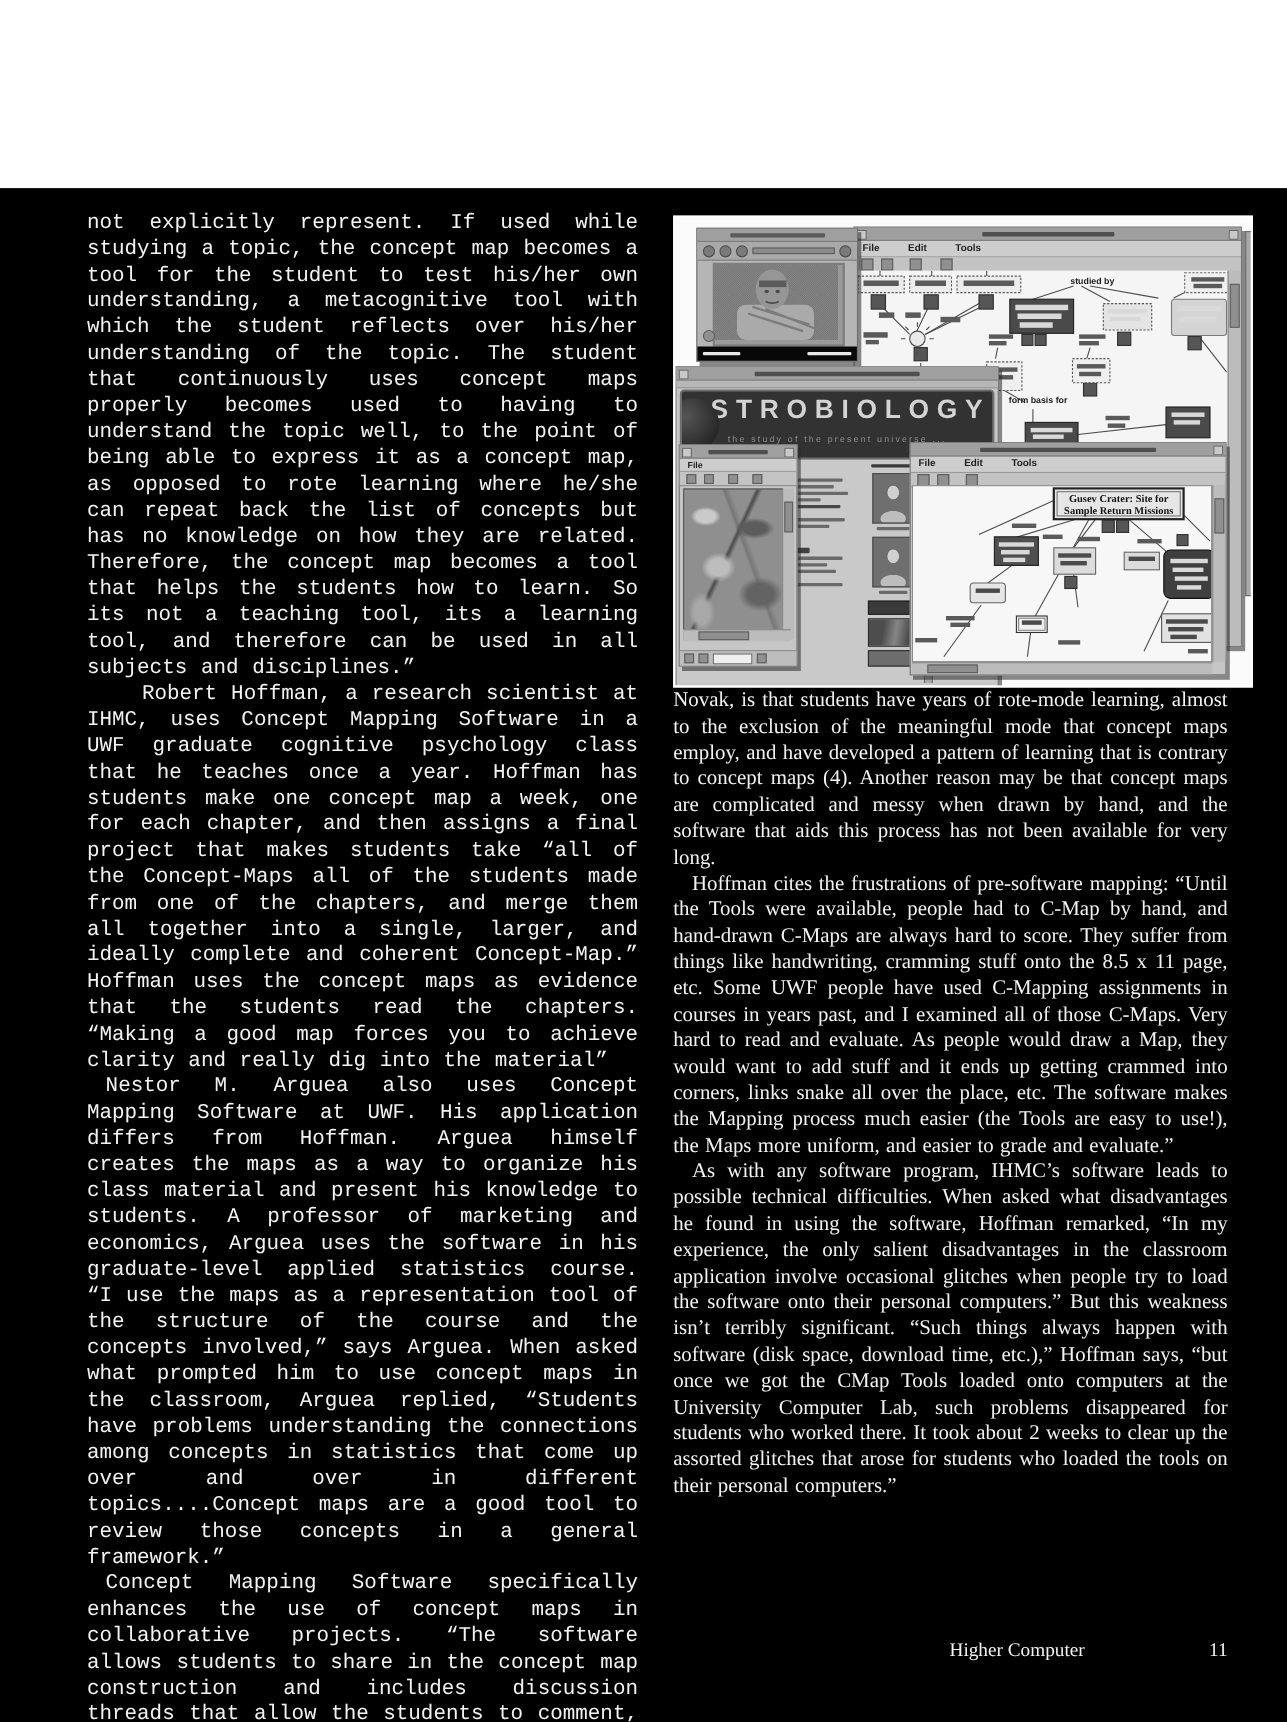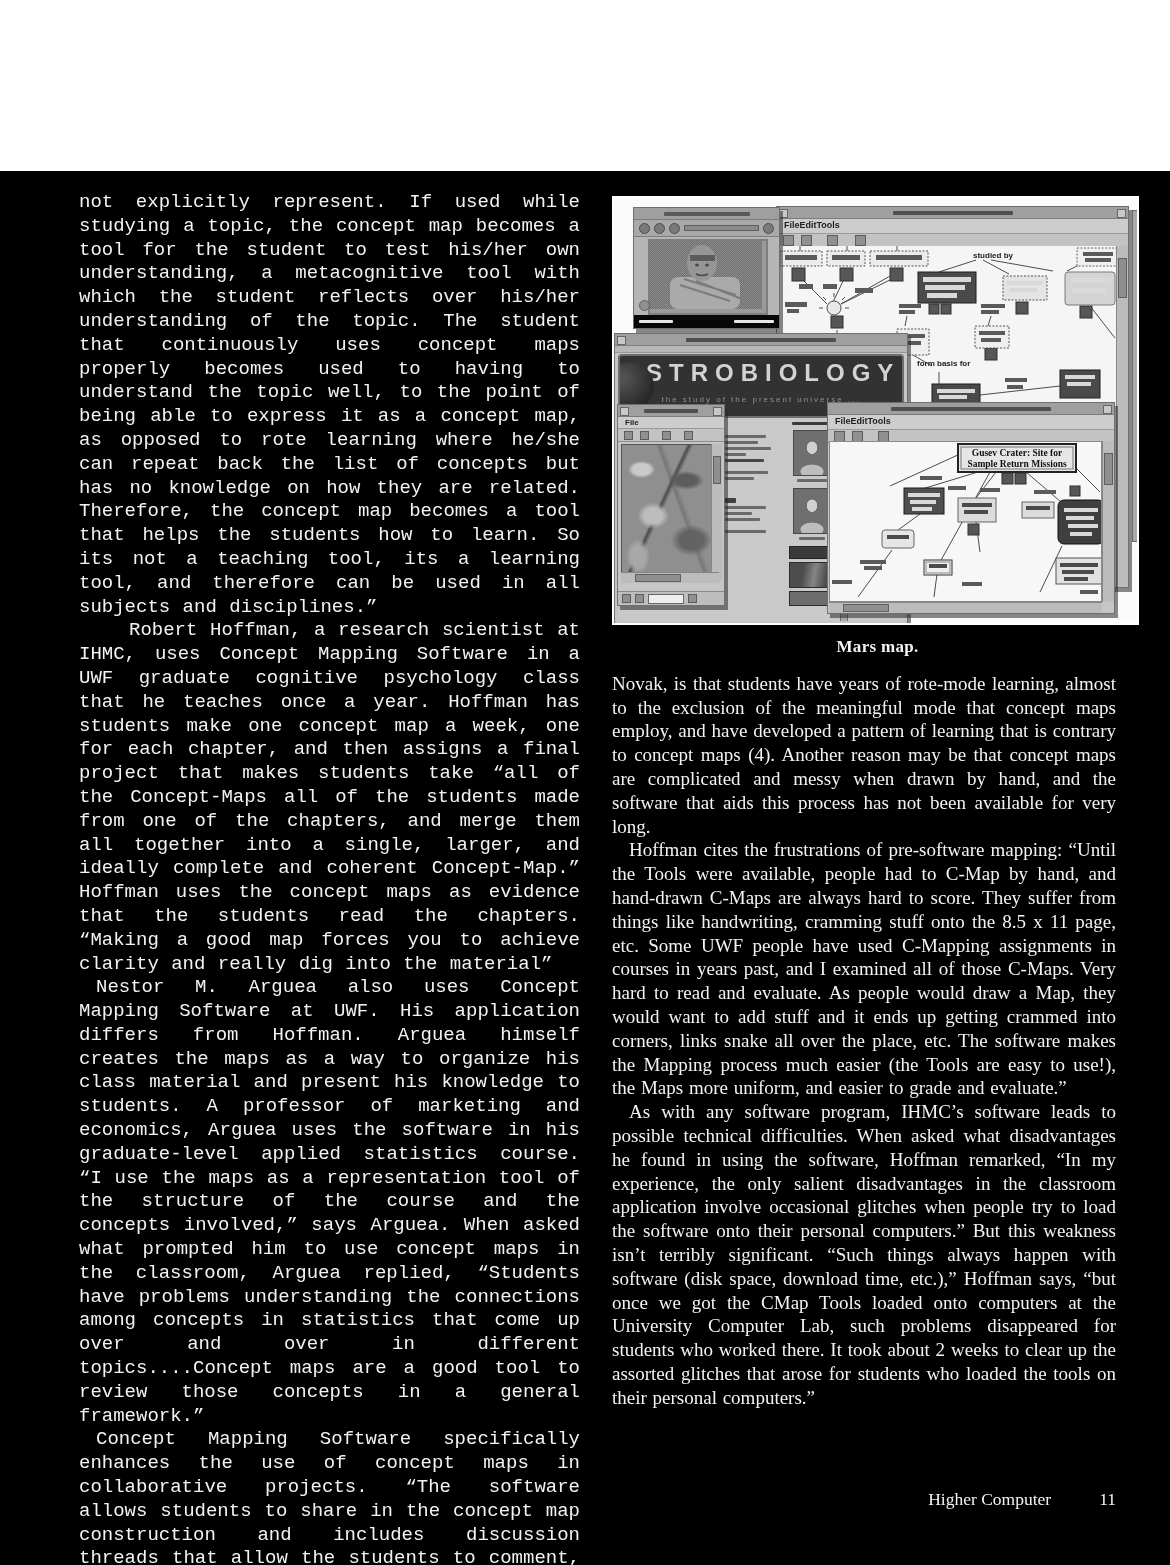--- a/index.html
+++ b/index.html
@@ -13,32 +13,32 @@
   .col-right{left:612px;top:196px;width:504px;}
   .para{margin:0;word-spacing:1px;}
   .ind-sm{text-indent:17px;}
   .ind-lg{text-indent:50px;}
 
   .caption{display:block;text-align:center;color:#f3f3f3;font-weight:bold;font-size:17px;
            letter-spacing:0.3px;margin:10px 0 13px 0;width:531px;}
 
   .footer{position:absolute;left:612px;top:1489px;width:504px;display:flex;justify-content:flex-end;
           color:#f3f3f3;font-size:17.5px;}
-  .footer .pagenum{margin-left:48px;}
+  .footer .pagenum{margin-left:113px;}
 
   
   .collage{position:relative;width:527px;height:429px;margin:0 -23px 0 0;background:#fbfbfb;
            border:2px solid #fff;box-sizing:border-box;overflow:hidden;
            font-family:"Liberation Sans",sans-serif;}
   .win{position:absolute;background:#c6c6c6;border:1px solid #6f6f6f;
        box-shadow:3px 4px 0 rgba(40,40,40,0.55);box-sizing:border-box;}
   .tbar{height:11px;background:#9f9f9f;border-bottom:1px solid #7c7c7c;
         display:flex;align-items:center;justify-content:center;gap:3px;position:relative;}
   .tbox{position:absolute;top:2px;width:7px;height:7px;background:#c9c9c9;border:1px solid #666;}
-  .mbar{height:14px;background:#cdcdcd;display:flex;gap:0;align-items:center;padding:0 7px;
+  .mbar{height:14px;background:#cdcdcd;display:flex;gap:26px;align-items:center;padding:0 7px;
         font-weight:bold;font-size:9px;color:#1e1e1e;border-bottom:1px solid #9a9a9a;}
   .tools{height:13px;background:#c3c3c3;border-bottom:1px solid #8d8d8d;
          display:flex;gap:7px;align-items:center;padding:0 6px;}
   .ticon{width:9px;height:9px;background:#909090;border:1px solid #5c5c5c;}
   .canvas{position:absolute;background:#f5f5f5;overflow:hidden;}
   .vscroll{position:absolute;width:11px;background:#bcbcbc;border-left:1px solid #858585;}
   .hscroll{position:absolute;height:10px;background:#bcbcbc;border-top:1px solid #858585;}
   .thumb{background:#8f8f8f;border:1px solid #5f5f5f;}
   .vscroll .thumb{width:7px;margin:12px auto 0 auto;height:38px;}
   .hscroll .thumb{height:6px;margin:1px 0 0 14px;width:44px;}
@@ -423,21 +423,20 @@
         </div>
         <div class="vscroll" style="right:0;top:38px;bottom:11px;">
             <div class="thumb" style="height:30px;"></div>
           </div>
         <div class="hscroll" style="left:1px;right:12px;bottom:0;">
             <div class="thumb"></div>
           </div>
       </div>
     </div>
 
-    <div class="caption">Mars map.</div>
 
     <p class="para">Novak, is that students have years of rote-mode learning, almost to the exclusion of the meaningful mode that concept maps employ, and have developed a pattern of learning that is contrary to concept maps (4).  Another reason may be that concept maps are complicated and messy when drawn by hand, and the software that aids this process has not been available for very long.</p>
     <p class="para ind-sm">Hoffman cites the frustrations of pre-software mapping: “Until the Tools were available, people had to C-Map by hand, and hand-drawn C-Maps are always hard to score. They suffer from things like handwriting, cramming stuff onto the 8.5 x 11 page, etc.  Some UWF people have used C-Mapping assignments in courses in years past, and I examined all of those C-Maps.  Very hard to read and evaluate.  As people would draw a Map, they would want to add stuff and it ends up getting crammed into corners, links snake all over the place, etc.  The software makes the Mapping process much easier (the Tools are easy to use!), the Maps more uniform, and easier to grade and evaluate.”</p>
     <p class="para ind-sm">As with any software program, IHMC’s software leads to possible technical difficulties.  When asked what disadvantages he found in using the software, Hoffman remarked, “In my experience, the only salient disadvantages in the classroom application involve occasional glitches when people try to load the software onto their personal computers.”  But this weakness isn’t terribly significant.  “Such things always happen with software (disk space, download time, etc.),” Hoffman says, “but once we got the CMap Tools loaded onto computers at the University Computer Lab, such problems disappeared for students who worked there.  It took about 2 weeks to clear up the assorted glitches that arose for students who loaded the tools on their personal computers.”</p>
   </div>
 
   <div class="footer">
     <span>Higher Computer</span>
     <span class="pagenum">11</span>
   </div>

